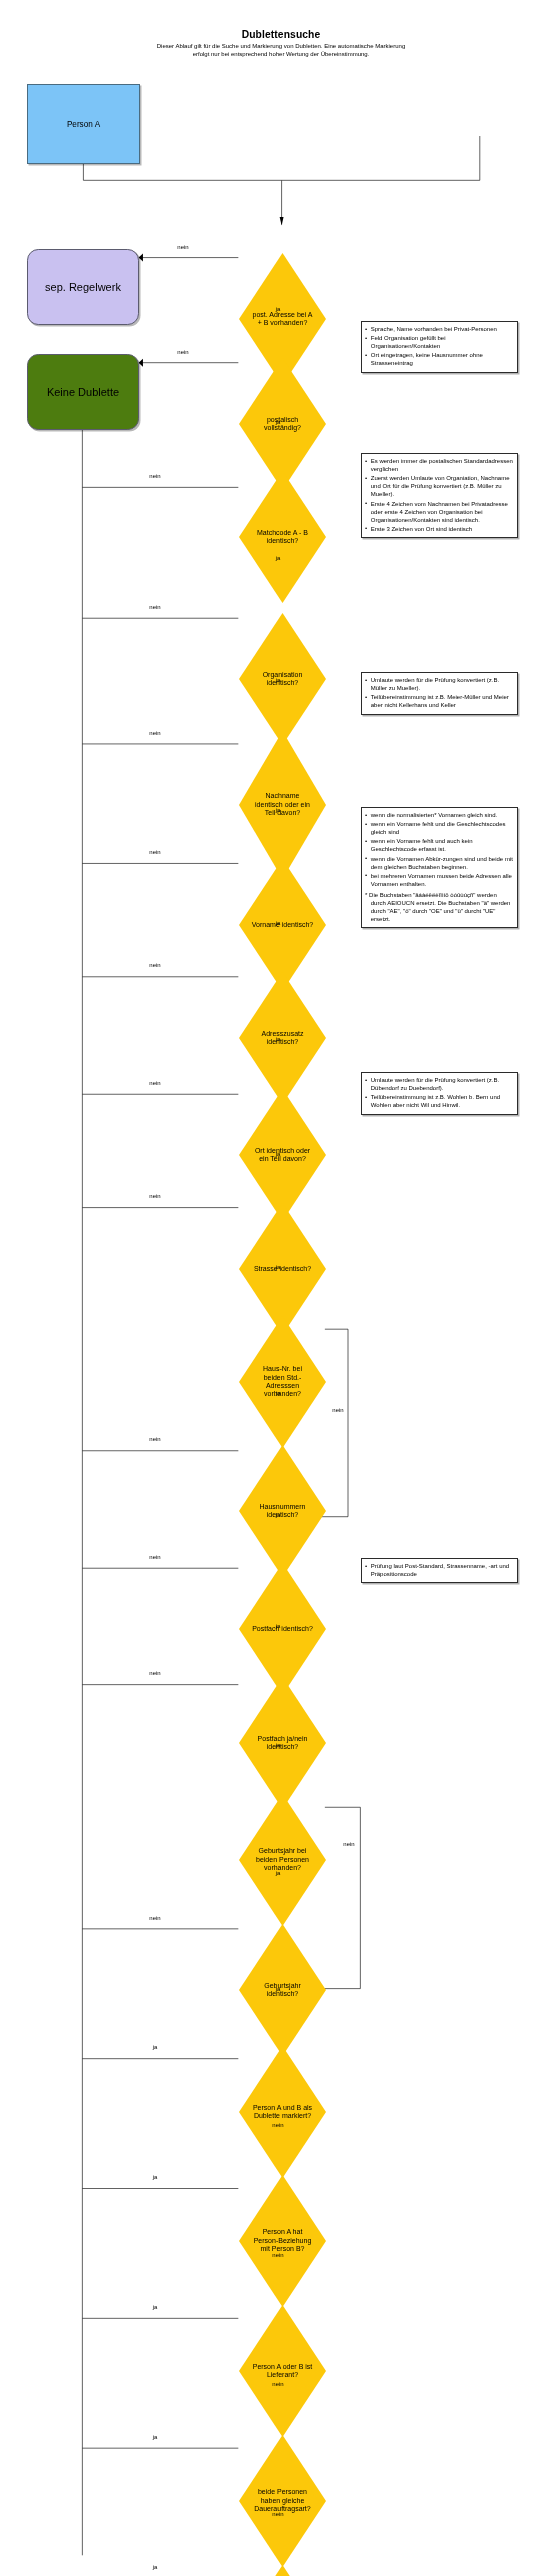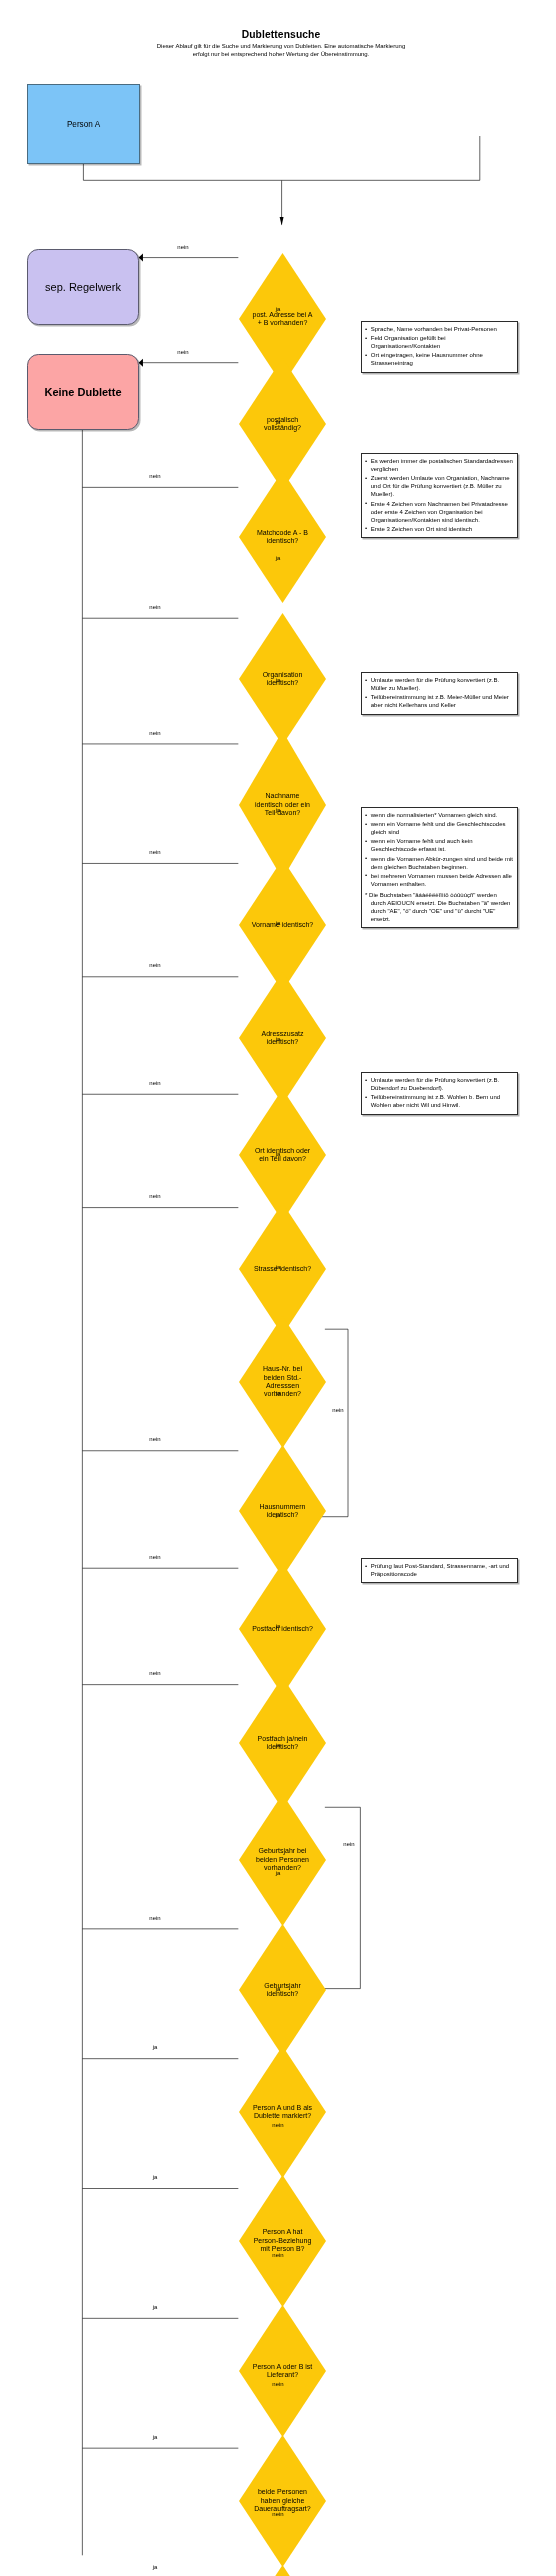--- a/index.html
+++ b/index.html
@@ -10,21 +10,21 @@
   .node{position:absolute;box-sizing:border-box;display:flex;align-items:center;justify-content:center;text-align:center;color:#000;margin-top:28px;}
 
   
   .term{background:#7CC4F7;border:0.8px solid #4a6b80;font-size:8.2px;
         box-shadow:1.5px 1.5px 0 rgba(0,0,0,.28);}
 
   
   .rounded{border-radius:11.3px;border:0.8px solid #5b5b6e;font-size:11px;
            box-shadow:1.5px 1.5px 0 rgba(0,0,0,.28);}
   .lav{background:#C9C1F0;}
-  .green{background:#fca5a5;font-weight:bold;}
+  .green{background:#4d7c0f;}
 
   
   .diamond{background:#FCC80A;
            clip-path:polygon(50% 0%,100% 50%,50% 100%,0% 50%);
            font-size:7px;line-height:1.2;padding:0 4.1px;}
   .diamond .dtxt{max-width:78%;}
 
   
   .note{position:absolute;box-sizing:border-box;background:#fff;border:0.6px solid #2b2b2b;
         box-shadow:1.5px 1.5px 0 rgba(0,0,0,.30);

